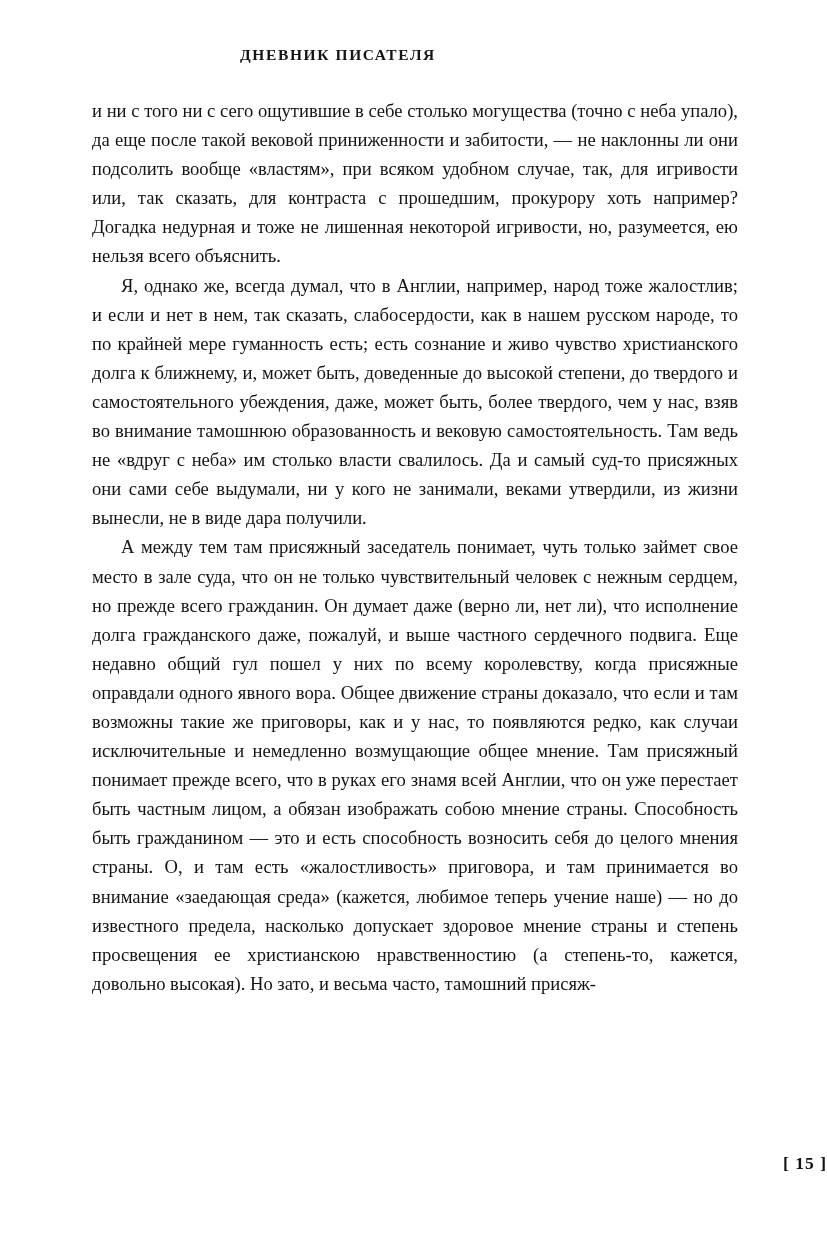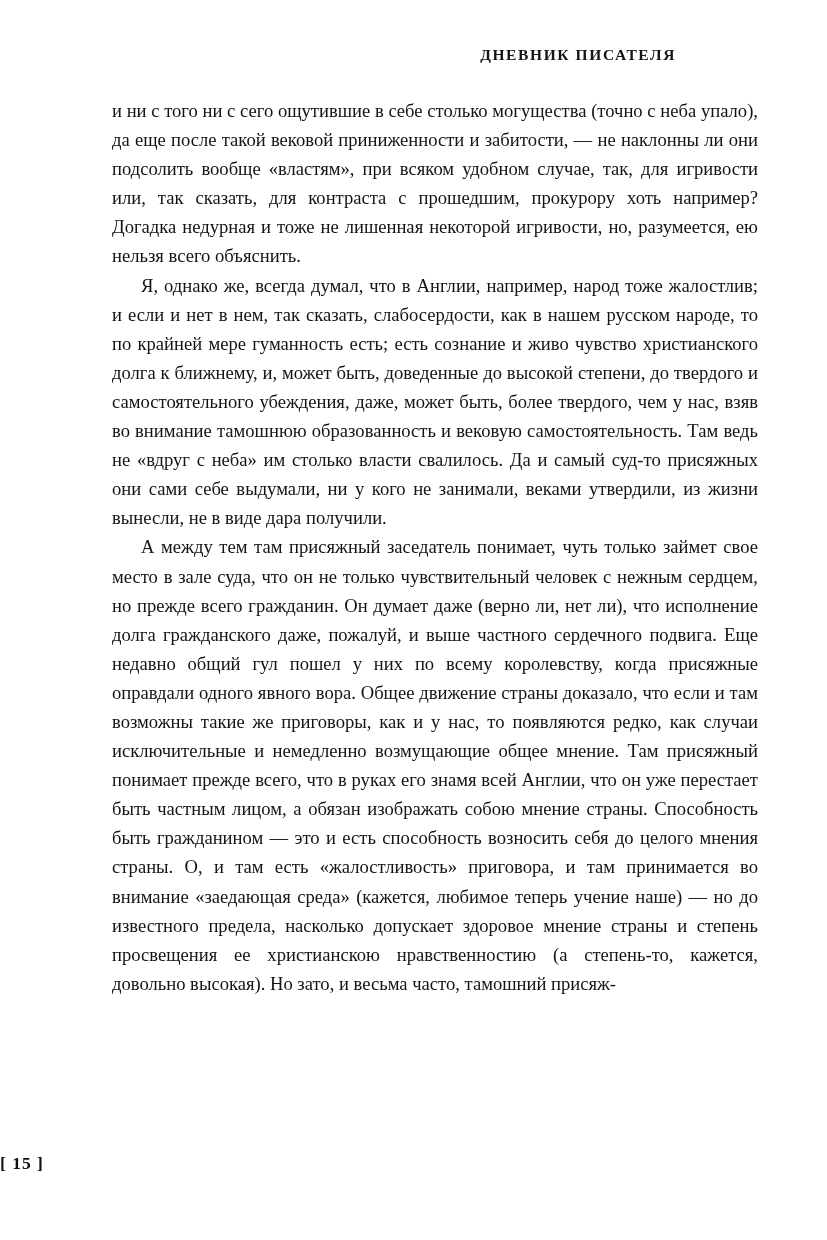--- a/index.html
+++ b/index.html
@@ -18,34 +18,33 @@
     position: relative;
     width: 827px;
     height: 1240px;
     box-sizing: border-box;
   }
   .running-head {
     position: absolute;
     top: 46px;
     left: 0;
     width: 676px;
-    text-align: right;
+    text-align: center;
     font-family: "Liberation Serif", serif;
     font-size: 15.5px;
     letter-spacing: 1.6px;
     font-weight: 600;
     color: #151515;
     text-transform: uppercase;
   }
   .text-block {
     position: absolute;
     top: 96px;
     left: 92px;
     width: 646px;
-    margin-left: 20px;
   }
   .text-block p {
     margin: 0;
     font-size: 18.6px;
     line-height: 29.1px;
     text-align: justify;
     text-justify: inter-word;
     color: #141414;
     hyphens: manual;
   }
@@ -53,21 +52,21 @@
     text-indent: 29px;
   }
   .text-block p.noindent {
     text-indent: 0;
   }
   .folio {
     position: absolute;
     bottom: 66px;
     left: 0;
     width: 827px;
-    text-align: left;
+    text-align: right;
     font-size: 17.5px;
     letter-spacing: 1px;
     color: #121212;
     font-weight: 600;
   }
 </style>
 </head>
 <body>
 
 <div class="page">

